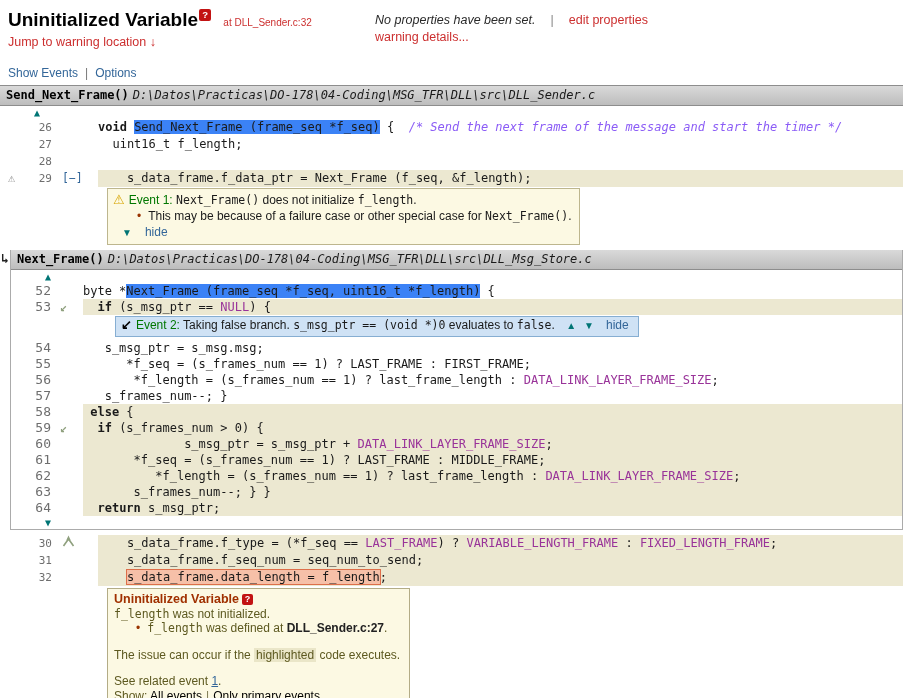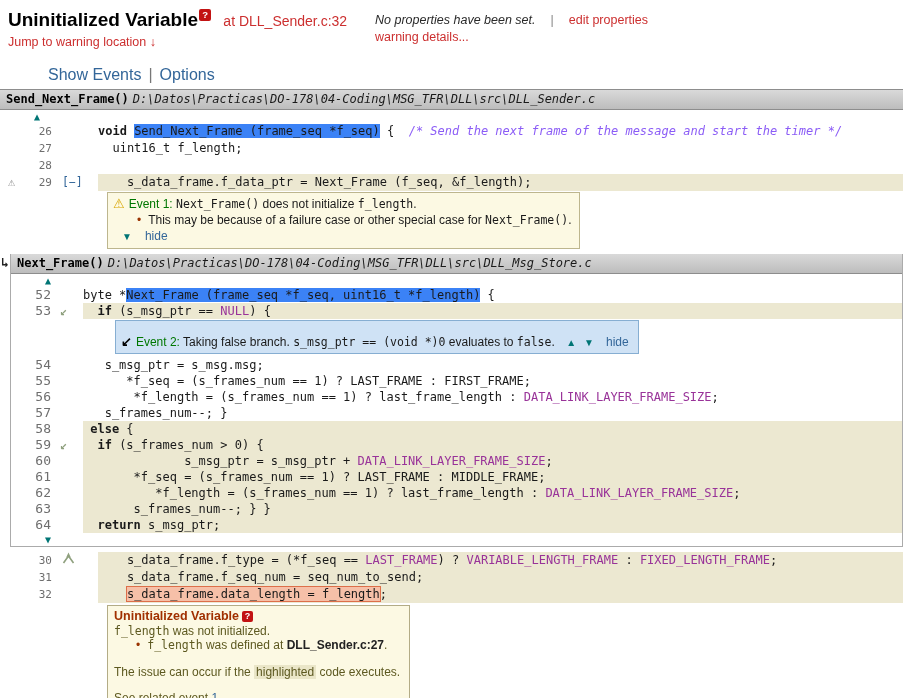--- a/index.html
+++ b/index.html
@@ -9,29 +9,29 @@
   }
   .clickable{cursor:pointer;}
 
   
   .hdr{display:flex;padding:9px 8px 0 8px;}
   .hdr-left{width:367px;}
   .title-line{font-size:19px;font-weight:bold;color:#000;white-space:nowrap;}
   .badge{display:inline-block;background:#c21313;color:#fff;font-size:9.5px;font-weight:bold;
     width:12px;height:12px;line-height:12px;text-align:center;border-radius:2px;
     vertical-align:8px;margin-left:1px;}
-  .at-file{font-size:14px;font-weight:normal;color:#cc2f2f;margin-left:7px;}
+  .at-file{font-size:10px;font-weight:normal;color:#cc2f2f;margin-left:7px;}
   .red{color:#cc2f2f;}
   .jump{display:inline-block;font-size:12.5px;margin-top:4px;}
   .hdr-right{font-size:12.5px;padding-top:3px;line-height:17px;}
   .noprops{font-style:italic;color:#2a2a2a;}
   .hsep{color:#888;margin:0 15px;}
 
   
-  .nav{padding:16px 0 5px 8px;font-size:16px;margin-left:40px;}
+  .nav{padding:16px 0 5px 8px;font-size:12px;}
   .navlink{color:#336699;}
   .nsep{color:#777;margin:0 7px;}
 
   
   .filebar{background:linear-gradient(#d9d9d9,#bdbdbd);border-top:1px solid #8d8d8d;
     border-bottom:1px solid #8d8d8d;padding:2px 6px;font-size:12px;line-height:15px;white-space:nowrap;}
   .fb-func{font-weight:bold;color:#000;}
   .fb-path{font-style:italic;color:#1a1a1a;margin-left:4px;}
 
   
@@ -58,21 +58,21 @@
   .sec2{margin-left:10px;border-left:1px solid #ababab;border-right:1px solid #ababab;
     border-bottom:1px solid #ababab;background:#fff;position:relative;margin-bottom:5px;}
   .callsite-icon{position:absolute;left:-10px;top:1px;font-size:13px;font-weight:bold;color:#222;}
   .sec2 .filebar{border-top:none;}
 
   
   .evbox{display:inline-block;font-family:"Liberation Sans",sans-serif;font-size:12px;
     background:#fcf9e3;border:1px solid #bdb68e;margin:1px 0 5px 107px;padding:3px 8px 3px 5px;
     line-height:16px;color:#1a1a1a;vertical-align:top;}
   .evbox2{display:inline-block;font-family:"Liberation Sans",sans-serif;font-size:12px;
-    background:#cfe2f5;border:1px solid #86aed2;margin:1px 0 3px 104px;padding:13px 9px 2px 5px;
+    background:#cfe2f5;border:1px solid #86aed2;margin:1px 0 3px 104px;padding:0 9px 2px 5px;
     line-height:16px;color:#1a1a1a;white-space:nowrap;}
   .evt{color:#007700;}
   .mono{font-family:"DejaVu Sans Mono","Liberation Mono",monospace;font-size:11.5px;}
   .ev-line{white-space:nowrap;}
   .ev-bullet{padding-left:24px;}
   .bullet-dot{color:#993300;margin-right:7px;}
   .warn-tri{color:#d7a500;font-size:13px;margin-right:4px;}
   .ev2-arrow{font-weight:900;font-size:13px;color:#000;margin-right:4px;}
   .tealtri{color:#007575;font-size:10px;}
   .hide-link{color:#336699;margin-left:12px;}

